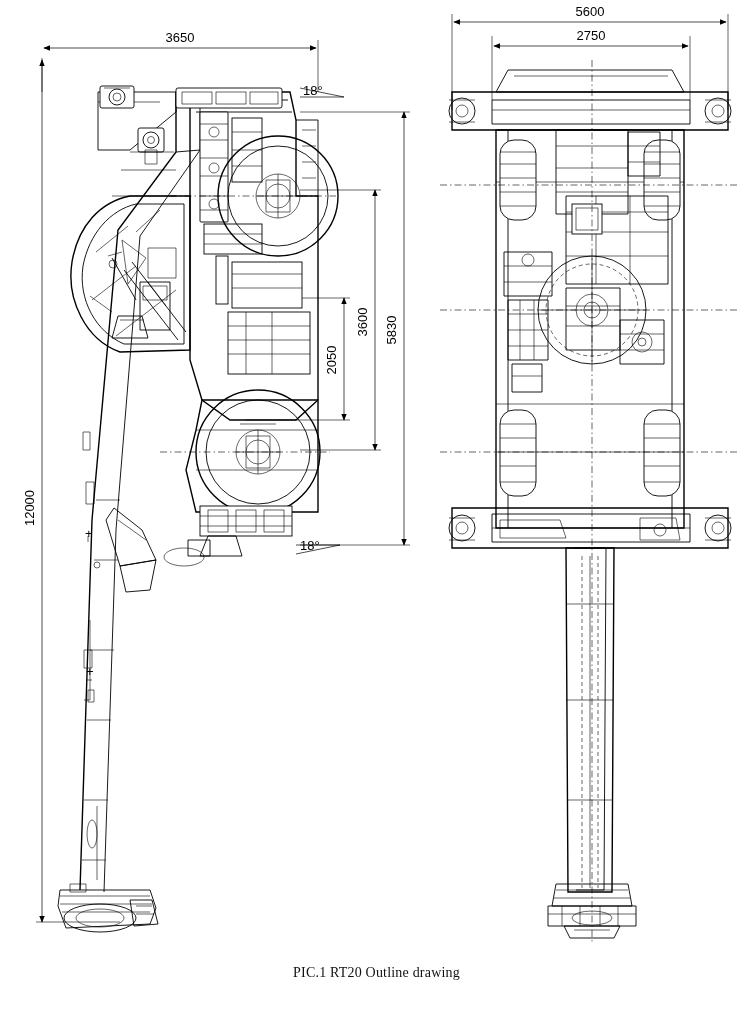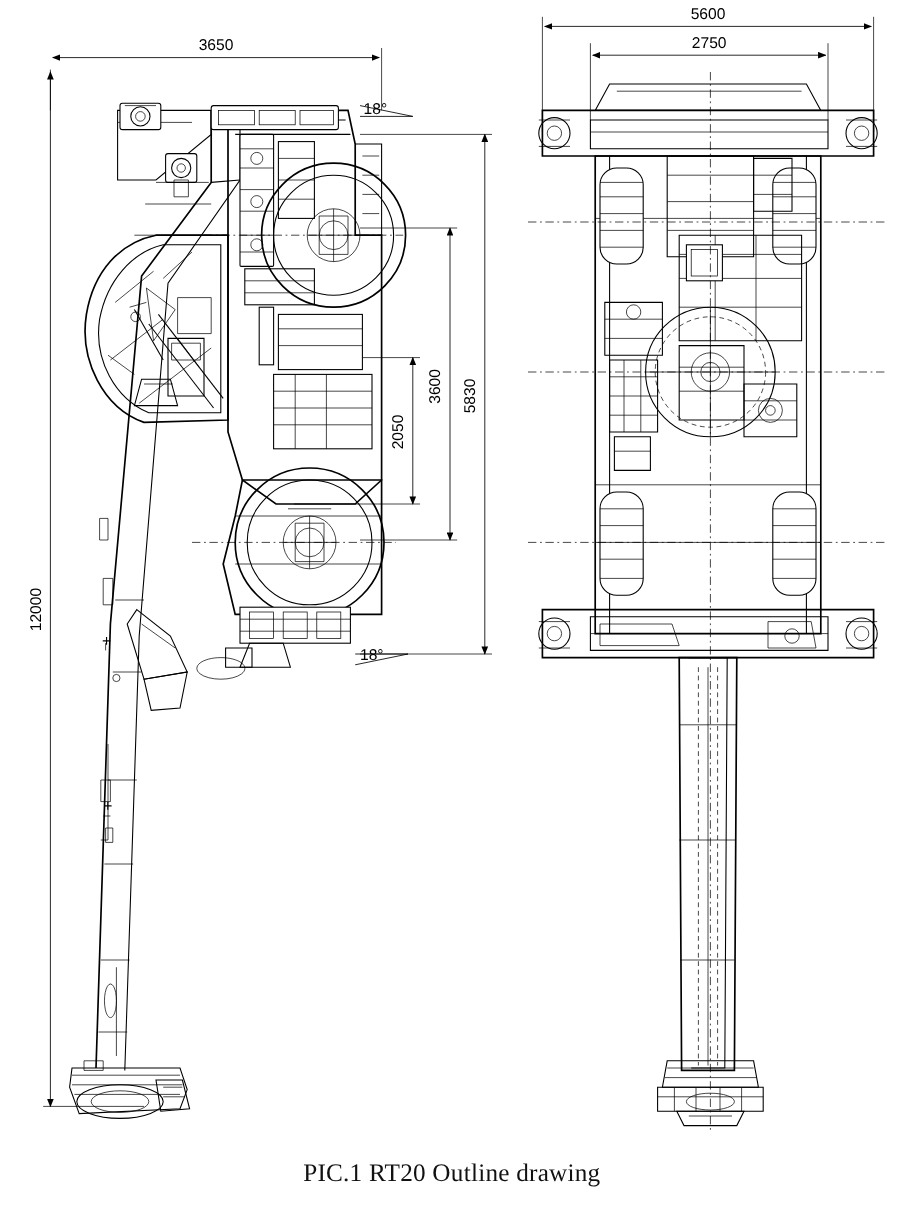--- a/index.html
+++ b/index.html
@@ -24,21 +24,21 @@
     top: 0;
     width: 753px;
     height: 1024px;
   }
   .caption {
     position: absolute;
     left: 0;
     top: 965px;
     width: 753px;
     text-align: center;
-    font-size: 21px;
+    font-size: 14px;
     font-family: "Liberation Serif", serif;
     color: #111;
     letter-spacing: 0.2px;
   }
   
 </style>
 </head>
 <body>
 
 <div id="page">

